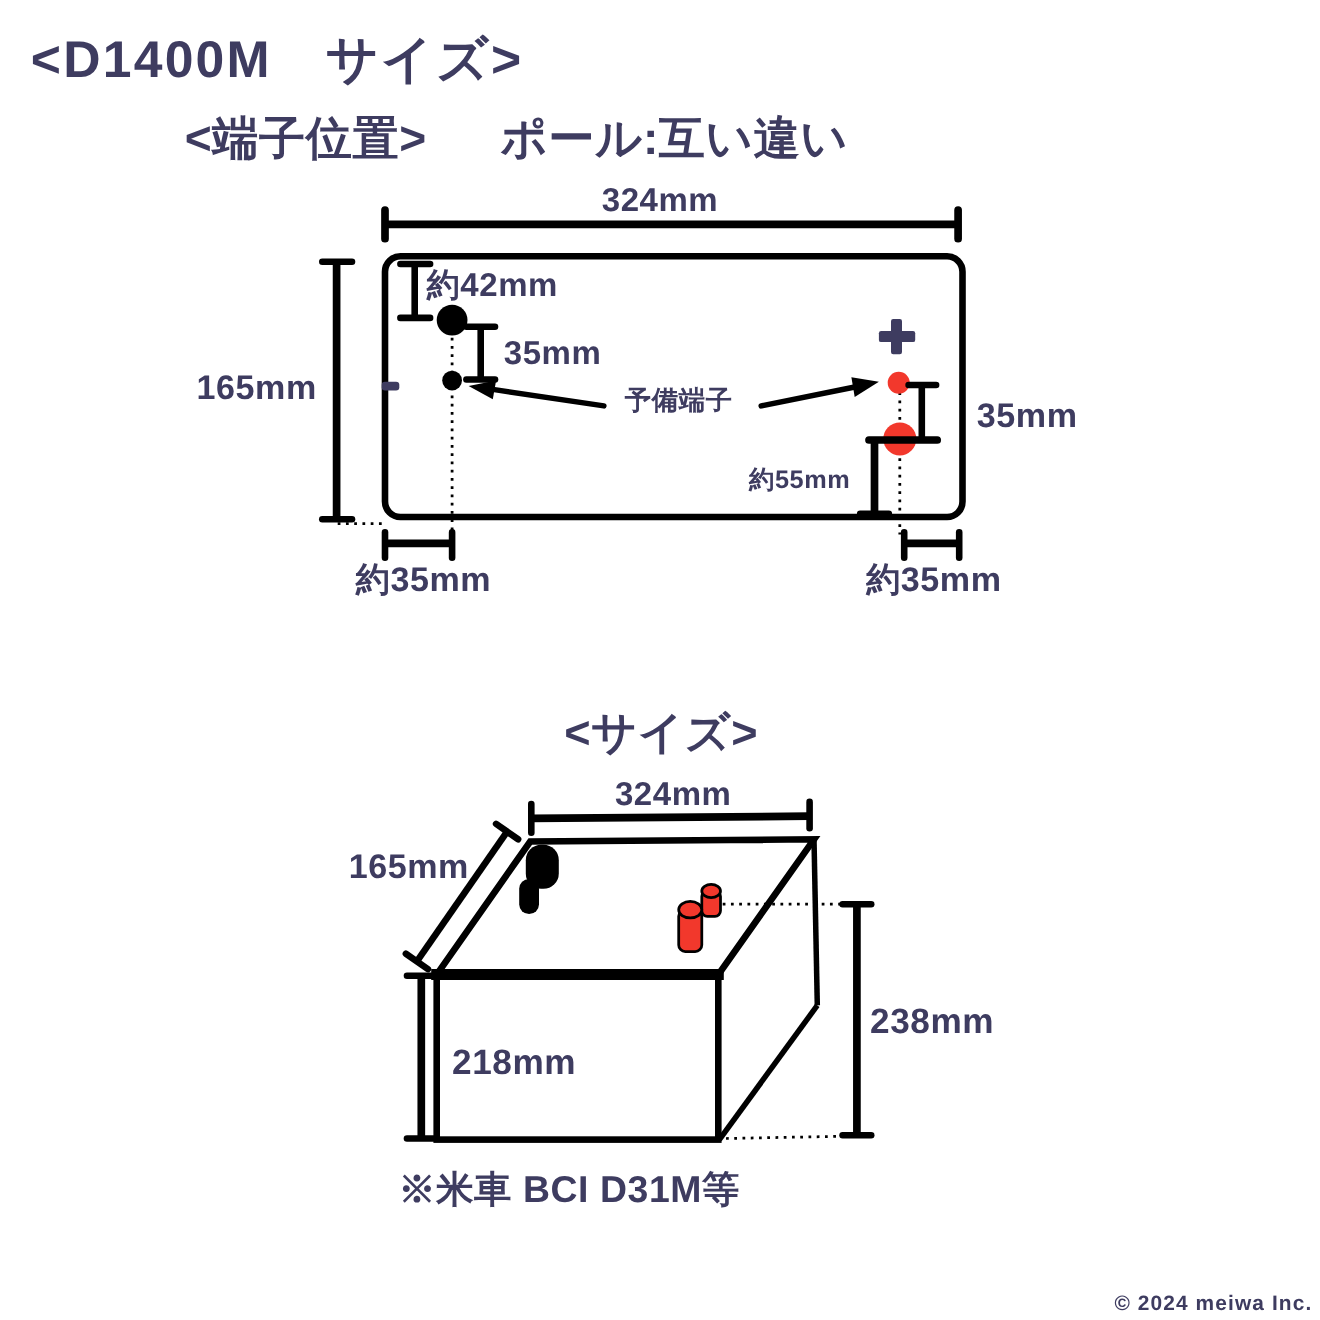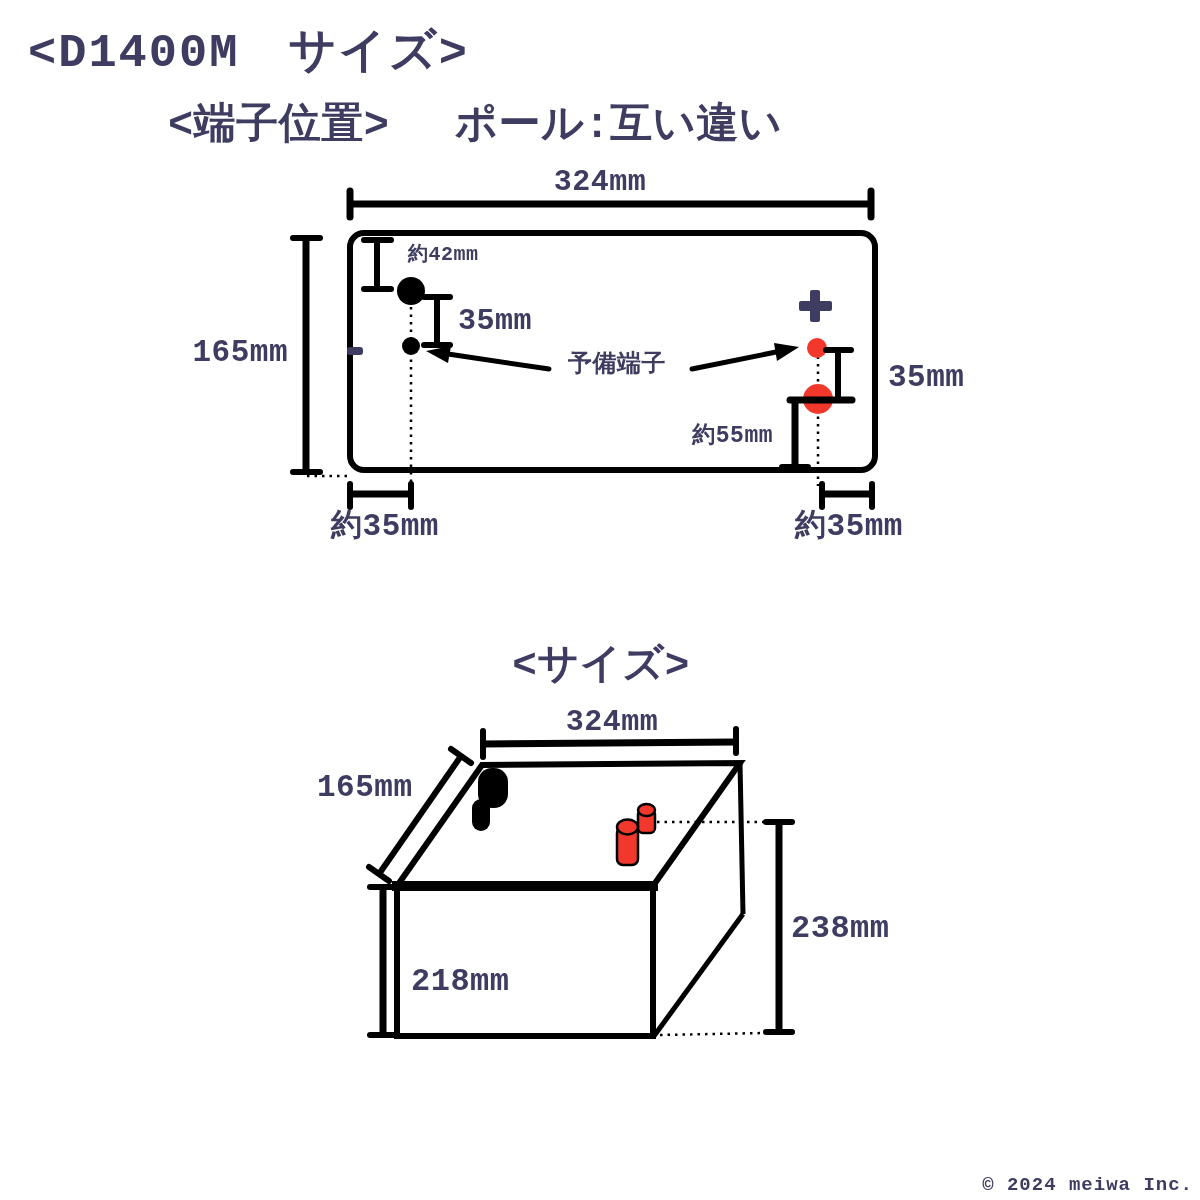--- a/index.html
+++ b/index.html
@@ -1,19 +1,19 @@
 <!DOCTYPE html>
 <html style="--ink: #3e3c60; --red: #f2382c; --line: #000000; --bg: #ffffff;"><head>
 <meta charset="utf-8">
 <style>
   :root { --ink:#3e3c60; --red:#f2382c; --line:#000; --bg:#fff; }
   html,body { margin:0; padding:0; background:#fff; }
   .stage {
     position:relative; width:1200px; height:1200px; background:var(--bg);
-    overflow:hidden; font-family:Liberation Mono, monospace;
+    overflow:hidden; font-family:Liberation Sans, sans-serif;
   }
   .stage svg { position:absolute; left:0; top:0; }
   .lbl {
     position:absolute; color:var(--ink); font-weight:700;
     line-height:1.05; white-space:nowrap; letter-spacing:0.5px;
   }
   .c { transform:translateX(-50%); }
   .r { transform:translateX(-100%); }
   .ttl { letter-spacing:2px; }
 </style>
@@ -116,29 +116,30 @@
     </g>
   </svg>
 
   <div class="lbl ttl" style="left:28px; top:29px; font-size:47px;">&lt;D1400M　サイズ&gt;</div>
 
   <div class="lbl" style="left:455px; top:104px; font-size:42px;">ポール:互い違い</div>
   <div class="lbl" style="left:168px; top:104px; font-size:42px;">&lt;端子位置&gt;</div>
 
   <div class="lbl c" style="left:600px; top:167px; font-size:30px;">324mm</div>
   <div class="lbl r" style="left:288px; top:337px; font-size:31px;">165mm</div>
-  <div class="lbl" style="left:408px; top:244px; font-size:20px;">約42mm</div>
+  <div class="lbl" style="left:388px; top:244px; font-size:30px;">約42mm</div>
   <div class="lbl" style="left:458px; top:306px; font-size:30px;">35mm</div>
   <div class="lbl c" style="left:617px; top:352px; font-size:24px;">予備端子</div>
   <div class="lbl" style="left:888px; top:362px; font-size:31px;">35mm</div>
   <div class="lbl r" style="left:773px; top:424px; font-size:23px;">約55mm</div>
   <div class="lbl c" style="left:385px; top:511px; font-size:31px;">約35mm</div>
   <div class="lbl c" style="left:849px; top:511px; font-size:31px;">約35mm</div>
 
   <div class="lbl c" style="left:601px; top:645px; font-size:41px;">&lt;サイズ&gt;</div>
   <div class="lbl c" style="left:612px; top:707px; font-size:30px;">324mm</div>
   <div class="lbl" style="left:317px; top:772px; font-size:31px;">165mm</div>
-  <div class="lbl" style="left:411px; top:949px; font-size:32px;margin-top:16px;">218mm</div>
+  <div class="lbl" style="left:411px; top:949px; font-size:32px;">218mm</div>
   <div class="lbl" style="left:791px; top:912px; font-size:32px;text-align:right;">238mm</div>
 
+  <div class="lbl" style="left:362px; top:1065px; font-size:34px;">※米車 BCI D31M等</div>
 
   <div class="lbl r" style="left:1193px; top:1176px; font-size:19px; letter-spacing:1px;">© 2024 meiwa Inc.</div>
 </div>
 
 </body></html>

